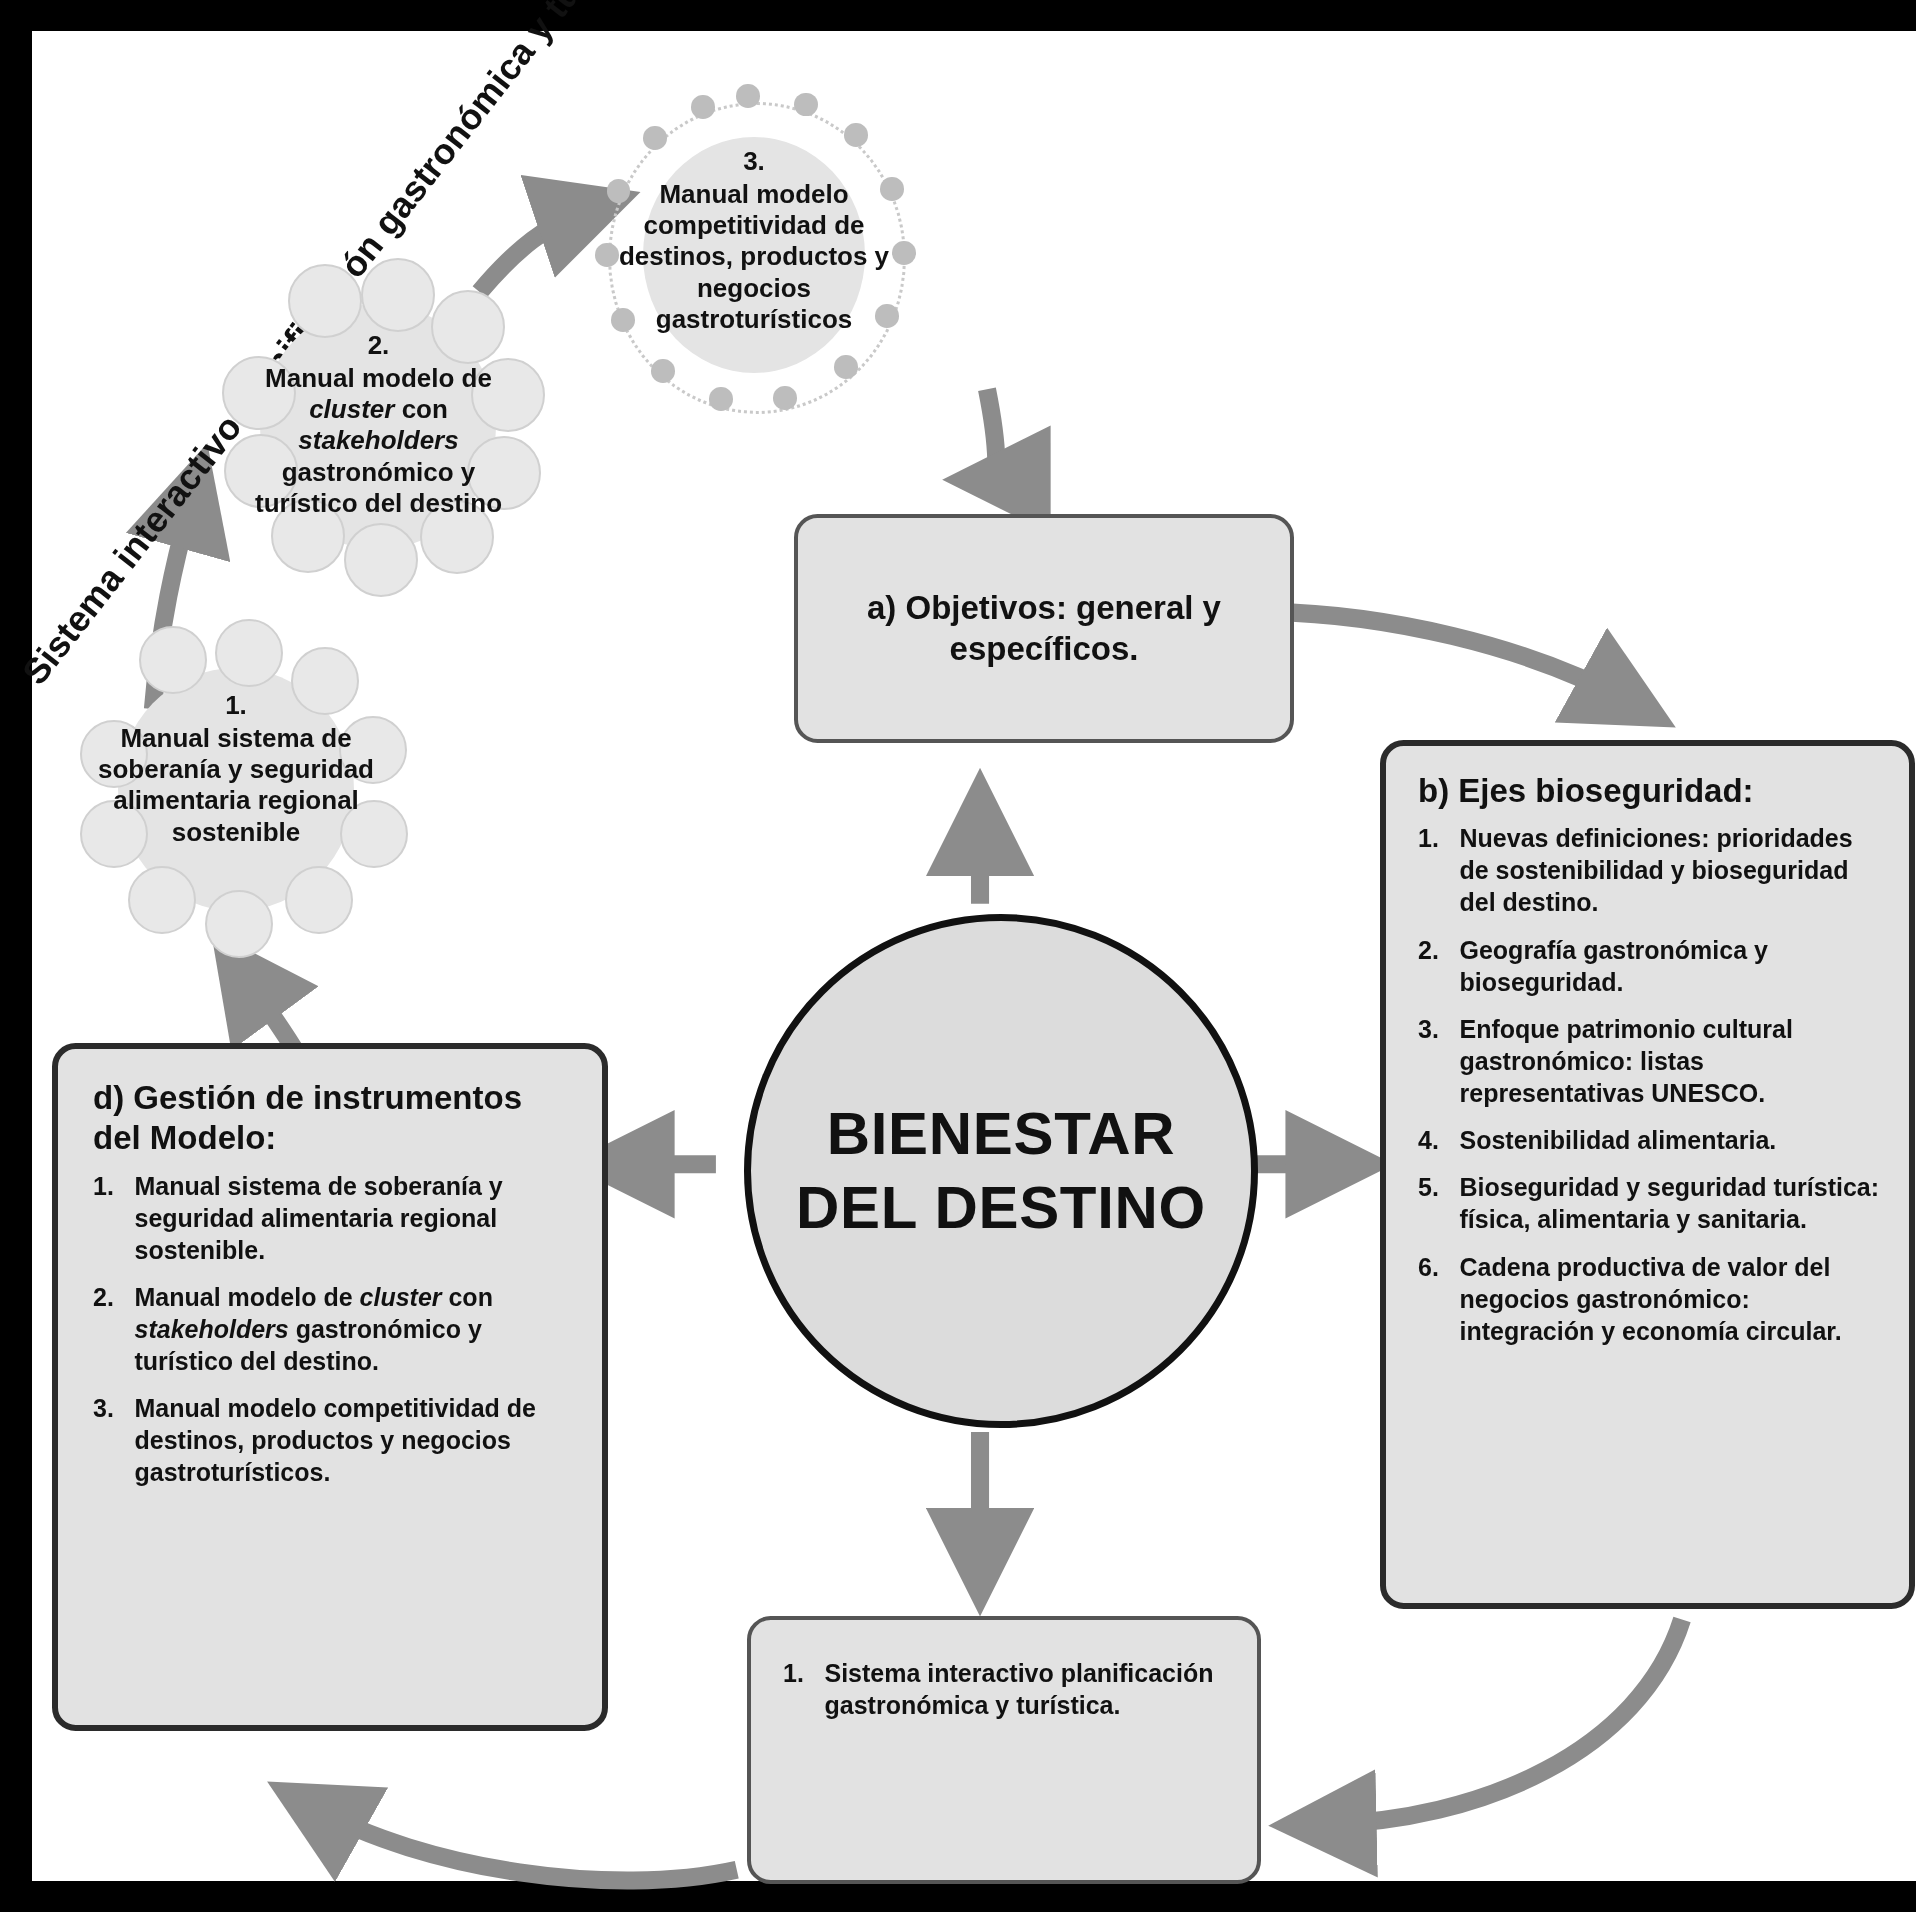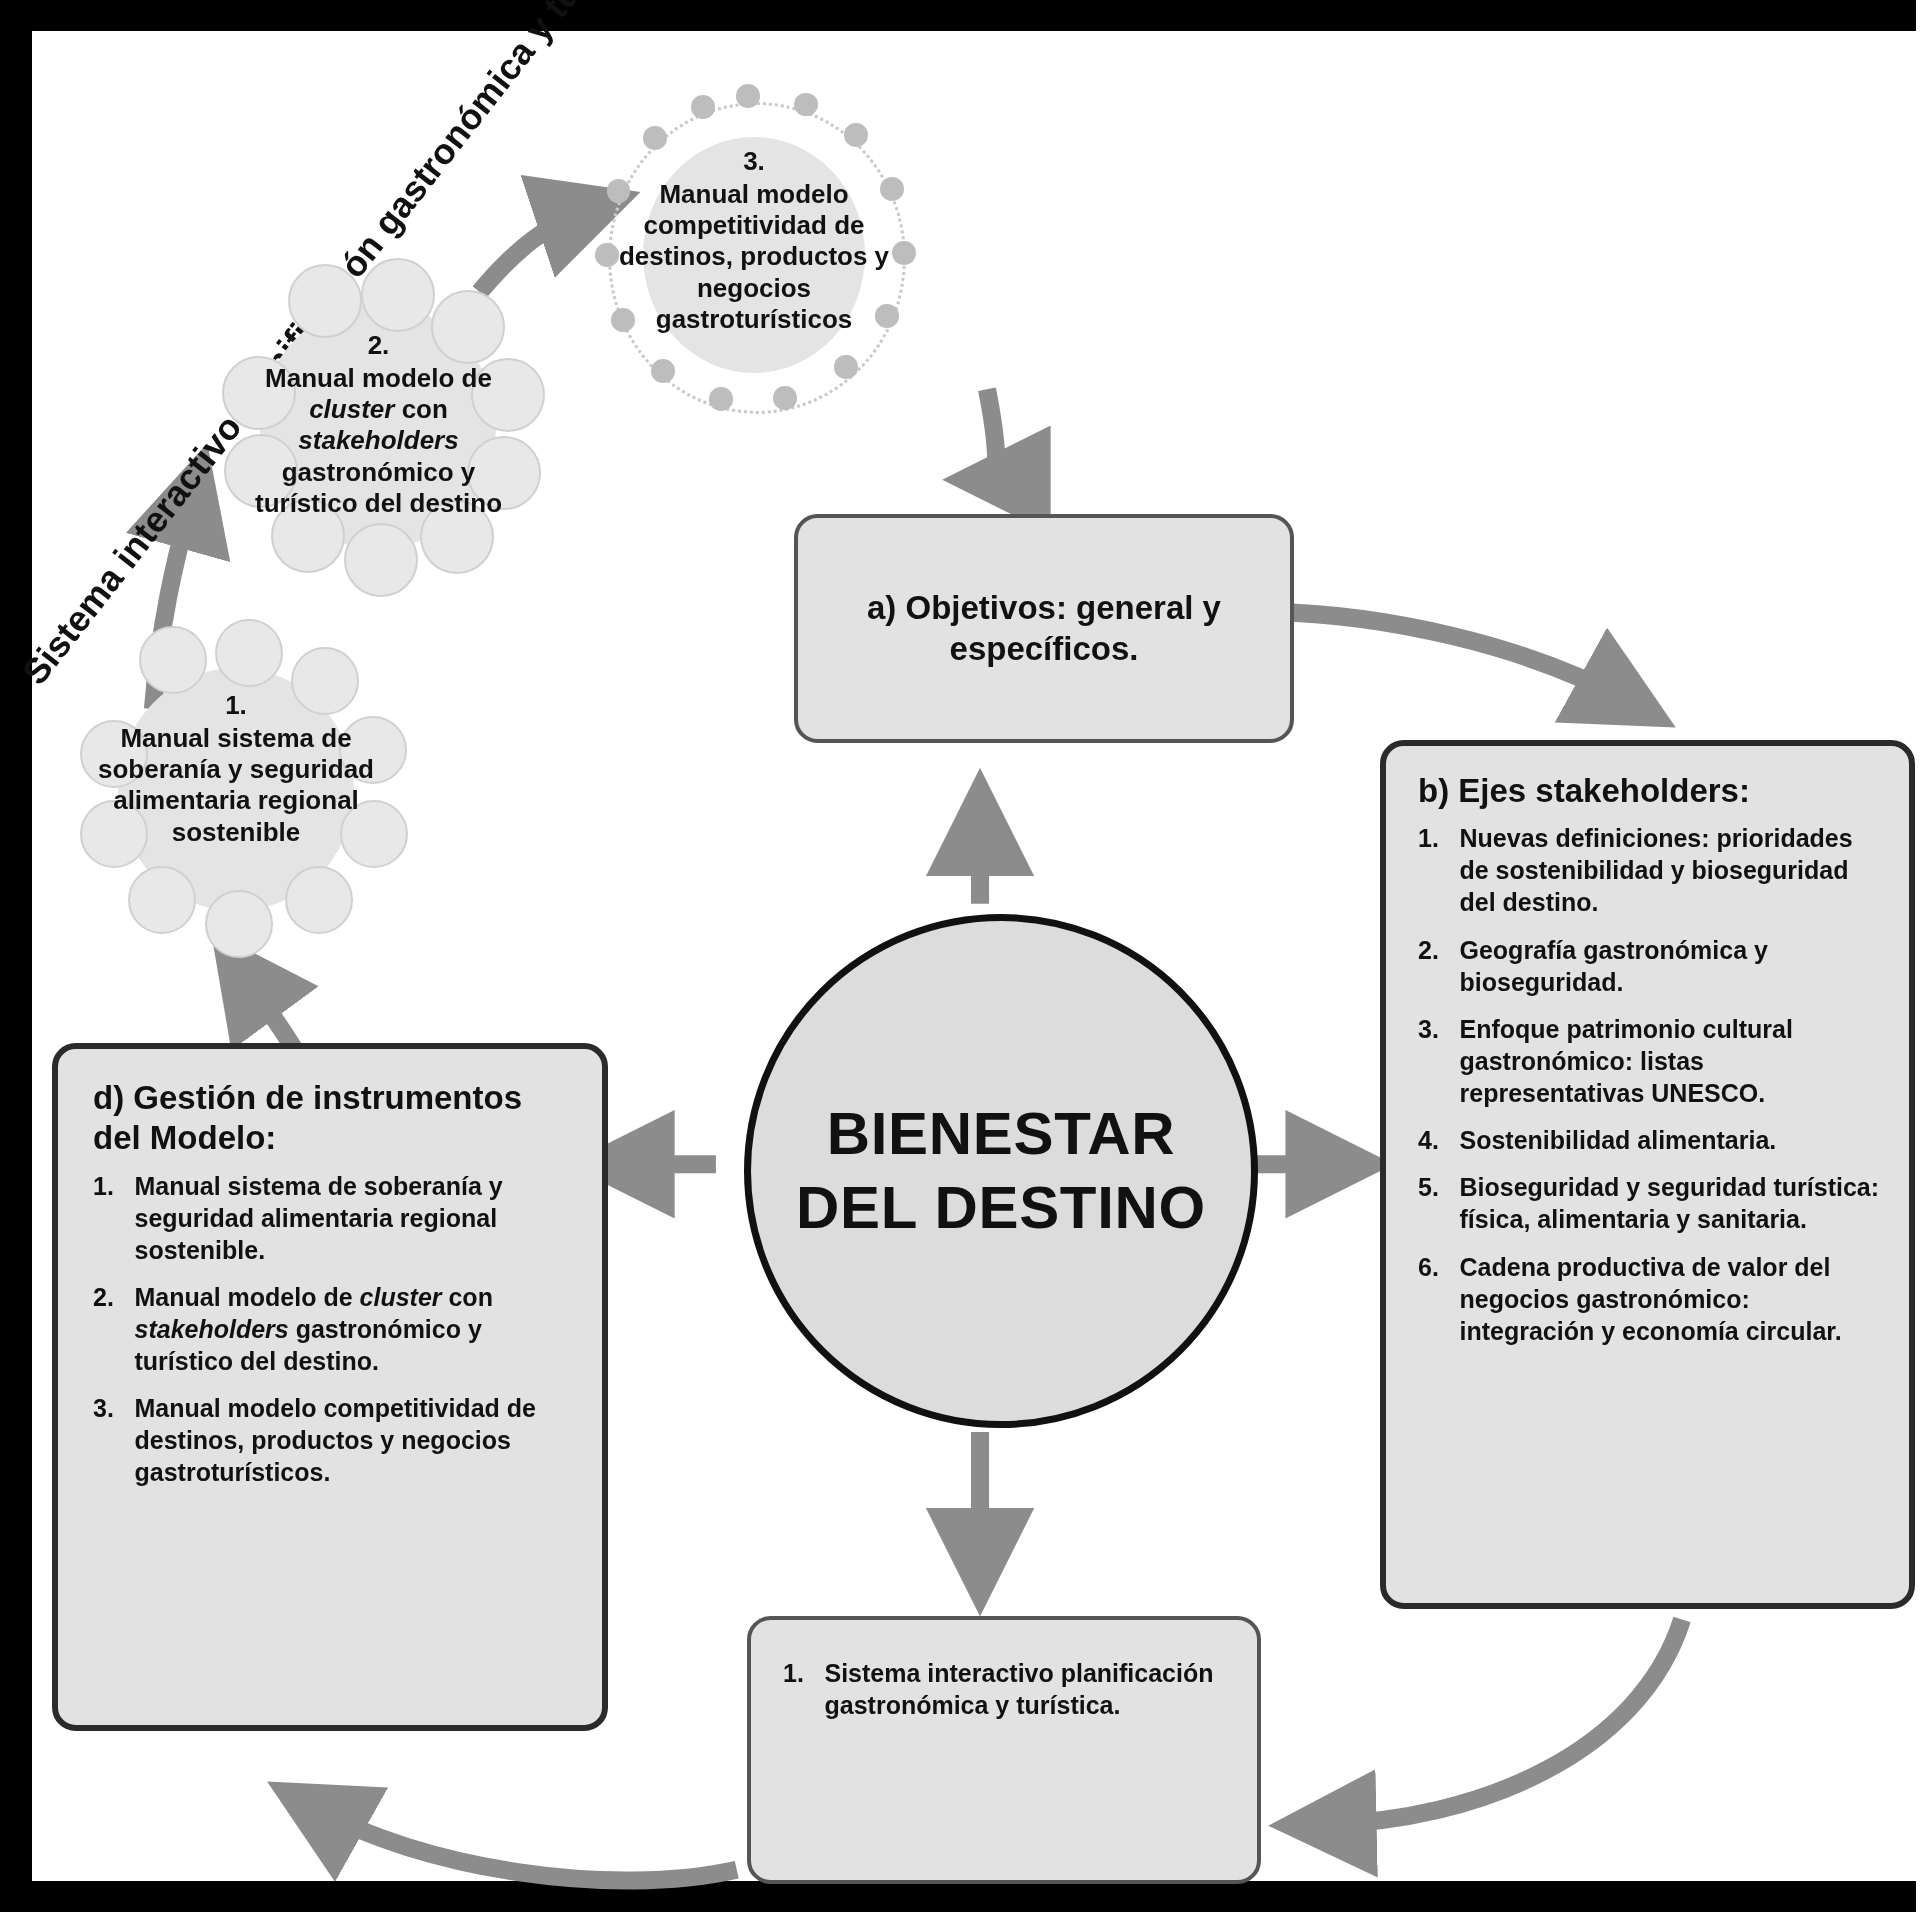--- a/index.html
+++ b/index.html
@@ -141,21 +141,21 @@
     <div class="ring-dot" style="left:97px;top:8.3px;width:23.6px;height:23.6px;"></div>
     <div class="label" style="top:59px;">3.</div>
     <div class="label" style="top:92px;left:8.3px;right:8.3px;">Manual modelo competitividad de destinos, productos y negocios gastroturísticos</div>
   </div>
 
   <div class="box" style="left:754px;top:514px;width:500px;height:229px;display:flex;align-items:center;justify-content:center;margin-left:40px;">
     <div class="box-title center-title" style="padding:0 28px;">a) Objetivos: general y específicos.</div>
   </div>
 
   <div class="box dark" style="left:1380px;top:740px;width:535px;height:869px;padding:25px 28px 14px 32px;">
-    <div class="box-title">b) Ejes stakeholders:</div>
+    <div class="box-title">b) Ejes bioseguridad:</div>
     <ol class="items">
       <li>
           <span class="num">1.</span>
           <span class="txt">Nuevas definiciones: prioridades de sostenibilidad y bioseguridad del destino.</span>
         </li>
       <li>
           <span class="num">2.</span>
           <span class="txt">Geografía gastronómica y bioseguridad.</span>
         </li>
       <li>

